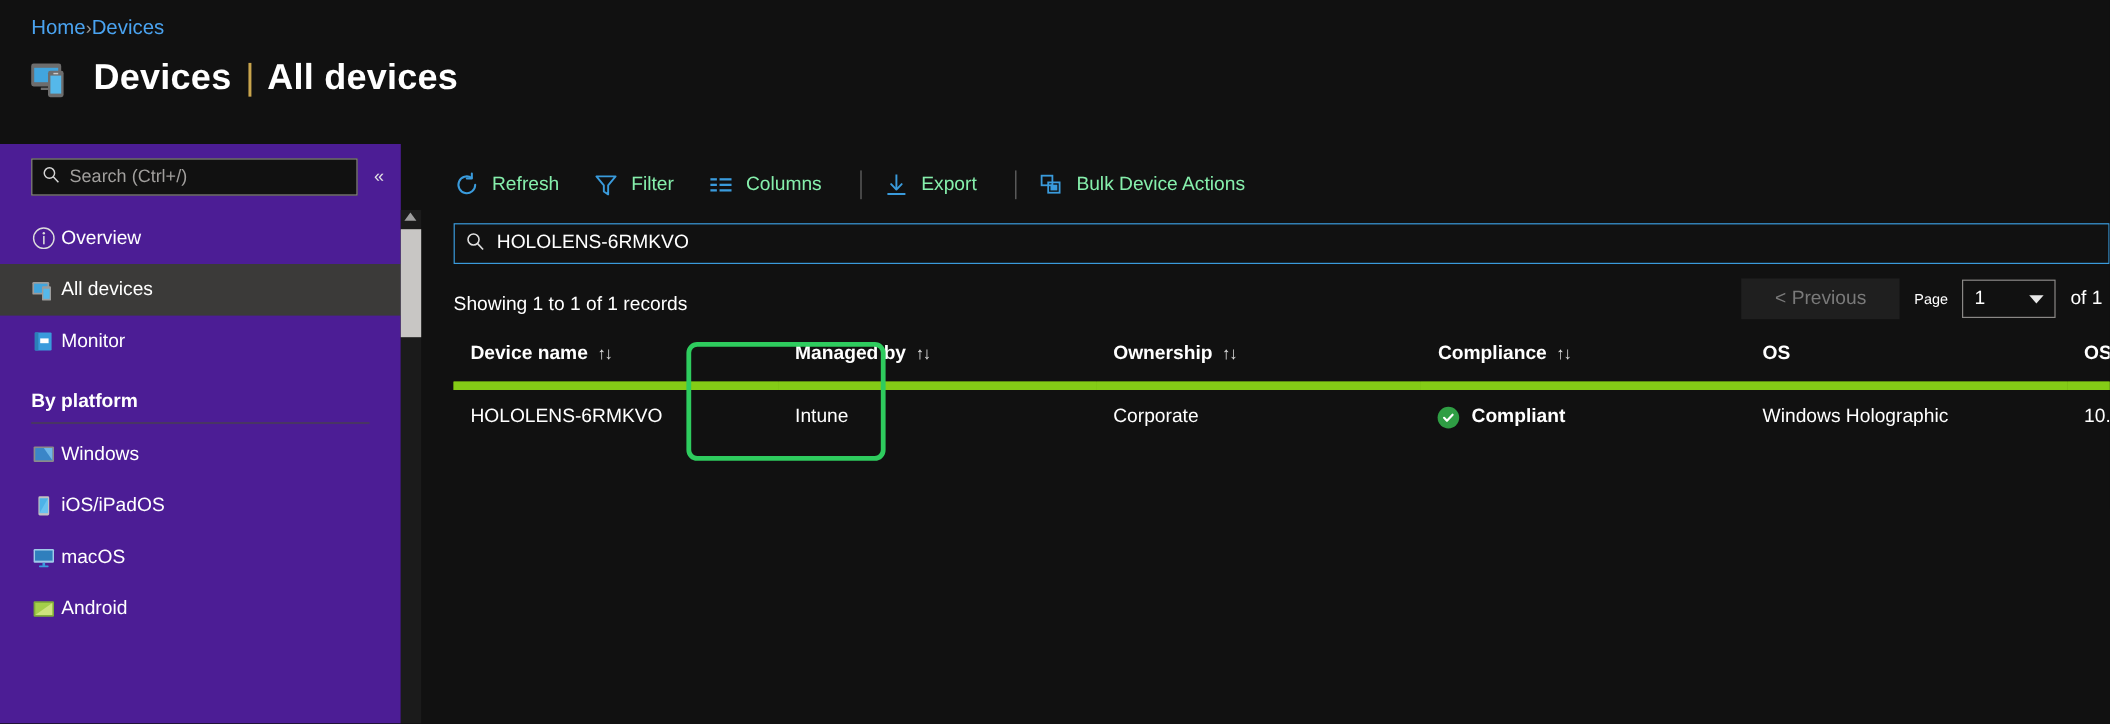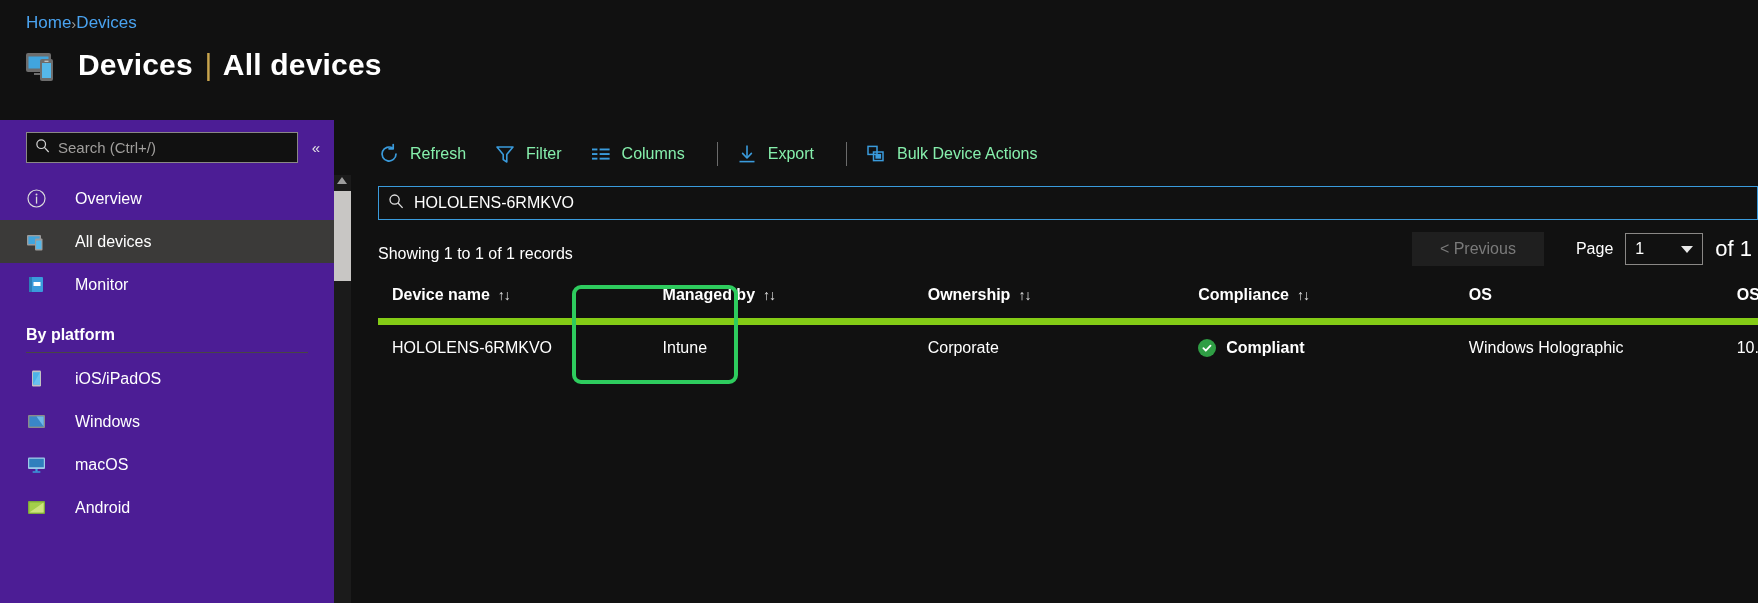--- a/index.html
+++ b/index.html
@@ -47,21 +47,21 @@
     display: flex; align-items: center; gap: 8px;
     padding: 0 8px;
   }
   .side-search .ph { color: #a19f9d; font-size: 15px; }
   .collapse-btn {
     color: #e4e4e4; font-size: 15px; cursor: pointer;
     padding: 2px 4px; user-select: none;
   }
   .nav { margin-top: 14px; }
   .nav-item {
-    display: flex; align-items: center; gap: 28px;
+    display: flex; align-items: center; gap: 4px;
     height: 43px; padding-left: 26px; font-size: 16px;
     cursor: pointer; color: #ffffff;
   }
   .nav-item.active { background: #3b3a39; }
   .nav-ico { width: 21px; height: 21px; flex: none; position: relative; }
   .section-head {
     padding: 20px 0 8px 26px; font-size: 16px; font-weight: 700;
   }
   .section-rule {
     margin: 0 26px 4px 26px; height: 1px; background: #484644;
@@ -116,30 +116,30 @@
   .pager {
     position: absolute; right: 0; top: 12px;
     display: flex; align-items: center; gap: 12px;
   }
   .prev-btn {
     background: #1f1f1f; color: #7a7a7a;
     font-size: 16px; padding: 8px 28px; border: none;
     font-family: "Liberation Sans", sans-serif;
     cursor: default;
   }
-  .page-lbl { font-size: 16px; margin-left: 20px; }
+  .page-lbl { font-size: 12px; }
   .page-select {
     border: 1px solid #8a8886; background: #111111; color: #fff;
     height: 32px; width: 78px; display: flex; align-items: center;
     justify-content: space-between; padding: 0 9px; font-size: 16px;
     cursor: pointer;
   }
   .chev { width: 0; height: 0; border-left: 6px solid transparent;
           border-right: 6px solid transparent; border-top: 7px solid #e8e8e8; }
-  .of-lbl { font-size: 22px; padding-right: 6px; }
+  .of-lbl { font-size: 16px; padding-right: 6px; }
 
   
   table.grid { border-collapse: collapse; margin-left: 27px; width: 1700px; table-layout: fixed; }
   table.grid th {
     text-align: left; font-size: 16px; font-weight: 700;
     padding: 14px 0 14px 14px; color: #ffffff;
     border-bottom: 7px solid #84cc16; white-space: nowrap;
   }
   table.grid td {
     text-align: left; font-size: 16px; padding: 14px 0 14px 14px;
@@ -239,37 +239,37 @@
         </span>
         <span>Monitor</span>
       </div>
 
       <div class="section-head">By platform</div>
       <div class="section-rule"></div>
 
       <div class="nav-item">
         <span class="nav-ico">
           <svg width="21" height="21" viewBox="0 0 21 21">
+            <rect x="2" y="4" width="17" height="13" rx="1" fill="#8b8b8b"></rect>
+            <rect x="3.4" y="5.4" width="14.2" height="10.2" fill="#3a86c8"></rect>
+            <polygon points="10.5,5.4 17.6,5.4 17.6,15.6" fill="#6fb7e8"></polygon>
+          </svg>
+        </span>
+        <span>Windows</span>
+      </div>
+
+      <div class="nav-item">
+        <span class="nav-ico">
+          <svg width="21" height="21" viewBox="0 0 21 21">
             <rect x="6" y="2.5" width="9" height="16" rx="1.2" fill="#c2c2c2"></rect>
             <rect x="7" y="4.2" width="7" height="12.4" fill="#4db2e8"></rect>
             <polygon points="7,16.6 14,4.2 14,16.6" fill="#69c2f0"></polygon>
           </svg>
         </span>
         <span>iOS/iPadOS</span>
-      </div>
-
-      <div class="nav-item">
-        <span class="nav-ico">
-          <svg width="21" height="21" viewBox="0 0 21 21">
-            <rect x="2" y="4" width="17" height="13" rx="1" fill="#8b8b8b"></rect>
-            <rect x="3.4" y="5.4" width="14.2" height="10.2" fill="#3a86c8"></rect>
-            <polygon points="10.5,5.4 17.6,5.4 17.6,15.6" fill="#6fb7e8"></polygon>
-          </svg>
-        </span>
-        <span>Windows</span>
       </div>
 
       <div class="nav-item">
         <span class="nav-ico">
           <svg width="21" height="21" viewBox="0 0 21 21">
             <rect x="2" y="3.5" width="17" height="11.5" rx="1" fill="#9ec9e8"></rect>
             <rect x="3.2" y="4.8" width="14.6" height="8.4" fill="#2f7fbd"></rect>
             <rect x="9.4" y="15" width="2.2" height="2.6" fill="#3a9bdc"></rect>
             <rect x="6.5" y="17.3" width="8" height="1.4" rx=".6" fill="#3a9bdc"></rect>
           </svg>

